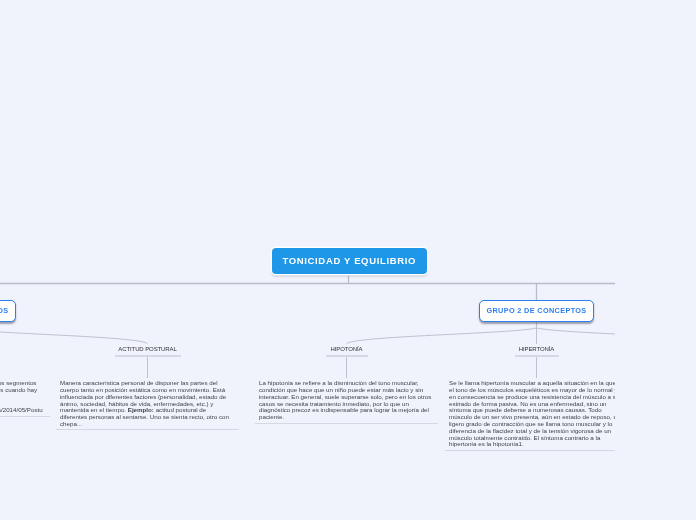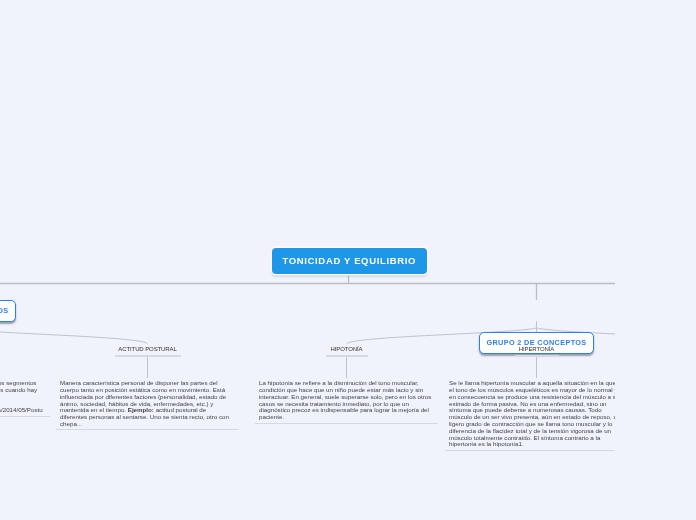--- a/index.html
+++ b/index.html
@@ -49,21 +49,21 @@
   </svg>
 
   <div class="node root-node" style="left:272px;top:248px;width:154.5px;height:25.5px;font-size:9.5px;">
     <span>TONICIDAD Y EQUILIBRIO</span>
   </div>
 
   <div class="node l1-node" style="left:-99px;top:300px;width:115px;height:21.5px;font-size:7.3px;">
     <span>GRUPO 1 DE CONCEPTOS</span>
   </div>
 
-  <div class="node l1-node" style="left:479px;top:300px;width:115px;height:21.5px;font-size:7.3px;margin-top:32px;">
+  <div class="node l1-node" style="left:479px;top:300px;width:115px;height:21.5px;font-size:7.3px;">
     <span>GRUPO 2 DE CONCEPTOS</span>
   </div>
 
   <div class="leaf-label" style="left:97.5px;top:346px;width:100px;">ACTITUD POSTURAL</div>
   <div class="leaf-rule" style="left:115px;top:355px;width:66px;"></div>
 
   <div class="leaf-label" style="left:296.5px;top:346px;width:100px;">HIPOTONÍA</div>
   <div class="leaf-rule" style="left:326px;top:355px;width:42px;"></div>
 
   <div class="leaf-label" style="left:486.5px;top:346px;width:100px;">HIPERTONÍA</div>

